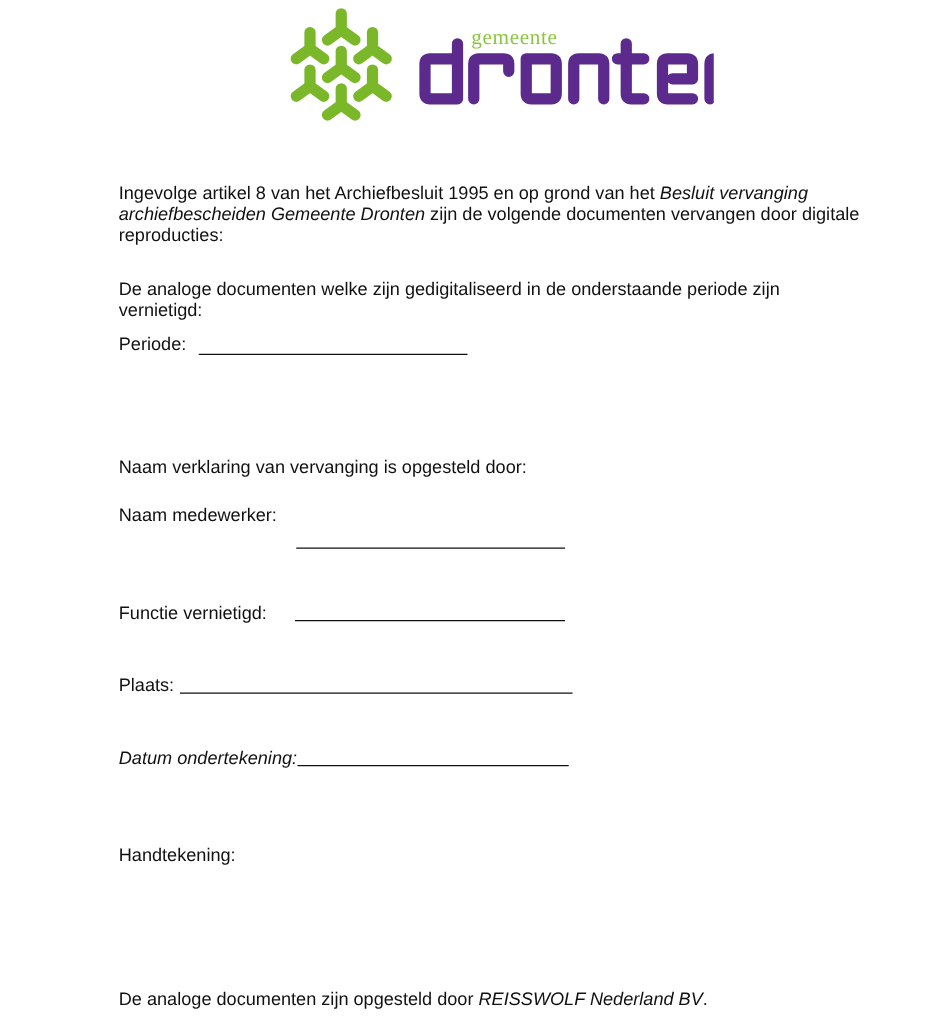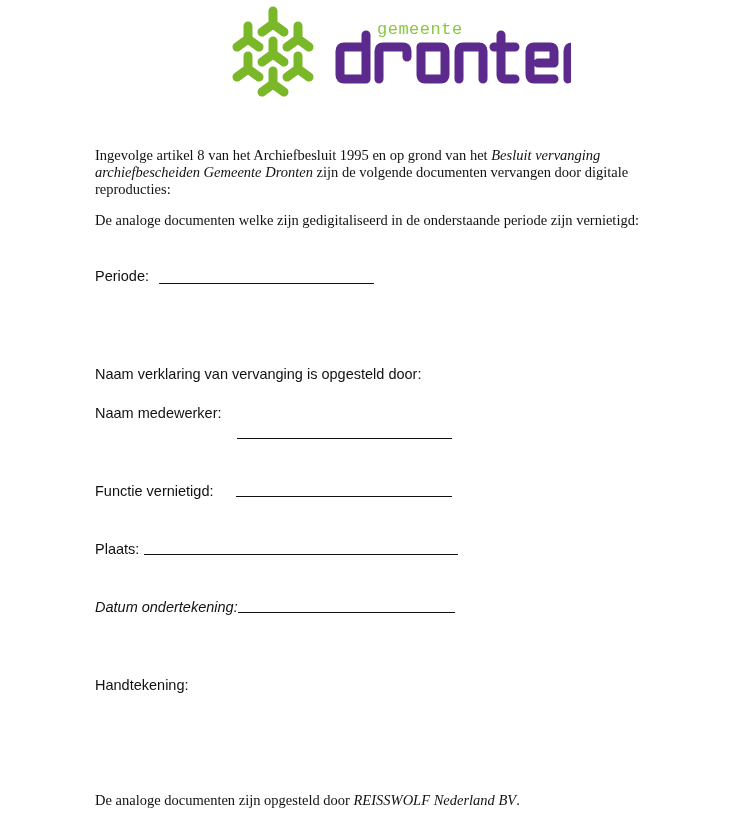--- a/index.html
+++ b/index.html
@@ -20,31 +20,30 @@
       position: absolute;
       left: 226px;
       top: 2px;
       width: 345px;
       height: 100px;
     }
     .logo-text-small {
       position: absolute;
       left: 377px;
       top: 21px;
-      font-family: Liberation Mono, monospace;
+      font-family: Liberation Serif, serif;
       font-size: 17px;
       color: #8cc63f;
       letter-spacing: 0.5px;
     }
     .para {
       position: absolute;
       left: 95px;
       line-height: 17px;
       margin: 0;
-      font-family: Liberation Serif, serif;
     }
     .para i { font-style: italic; }
     .field-label {
       position: absolute;
       left: 95px;
       line-height: 17px;
       white-space: nowrap;
     }
     .field-line {
       position: absolute;
@@ -86,21 +85,21 @@
       <path d="M328,77 L308,77 Q304,77 304,73 L304,49 Q304,45 308,45 L324,45 Q328,45 328,49 L328,61 L312,61"></path>
 
       <path d="M342,77 L342,49 Q342,45 346,45"></path>
     </g>
   </svg>
   <span class="logo-text-small" style="left:151px; top:18px;">gemeente</span>
 </div>
 
 <p class="para" style="top:147px; width:610px;"><span>Ingevolge artikel 8 van het Archiefbesluit 1995 en op grond van het </span><i>Besluit vervanging archiefbescheiden Gemeente Dronten</i><span> zijn de volgende documenten vervangen door digitale reproducties:</span></p>
 
-<p class="para" style="top:212px; width:560px;">De analoge documenten welke zijn gedigitaliseerd in de onderstaande periode zijn vernietigd:</p>
+<p class="para" style="top:224px; width:560px;">De analoge documenten welke zijn gedigitaliseerd in de onderstaande periode zijn vernietigd:</p>
 
 <span class="field-label" style="top:268px;">Periode:</span>
 <div class="field-line" style="left:159px; top:283px; width:215px;"></div>
 
 <span class="field-label" style="top:366px;">Naam verklaring van vervanging is opgesteld door:</span>
 
 <span class="field-label" style="top:405px;">Naam medewerker:</span>
 <div class="field-line" style="left:237px; top:438px; width:215px;"></div>
 
 <span class="field-label" style="top:483px;">Functie vernietigd:</span>

